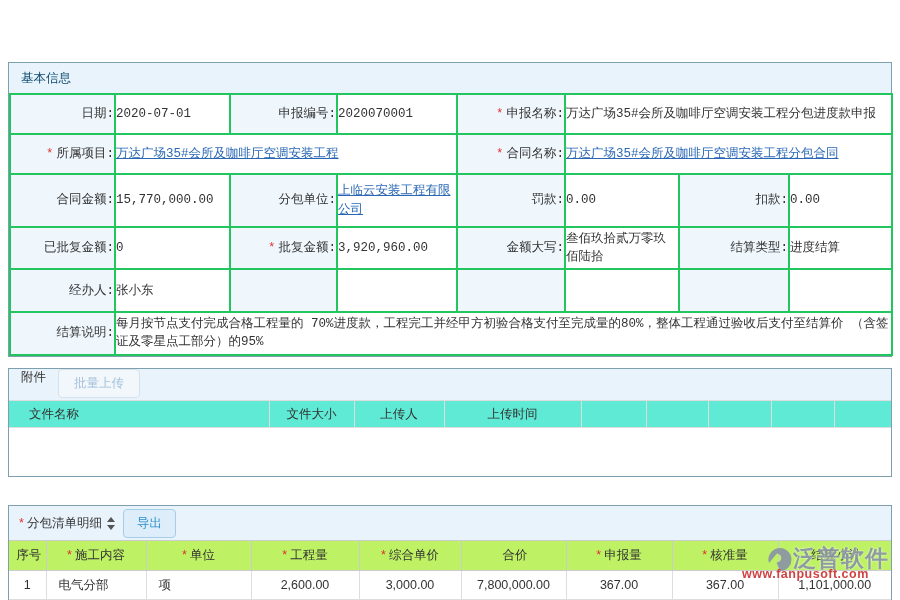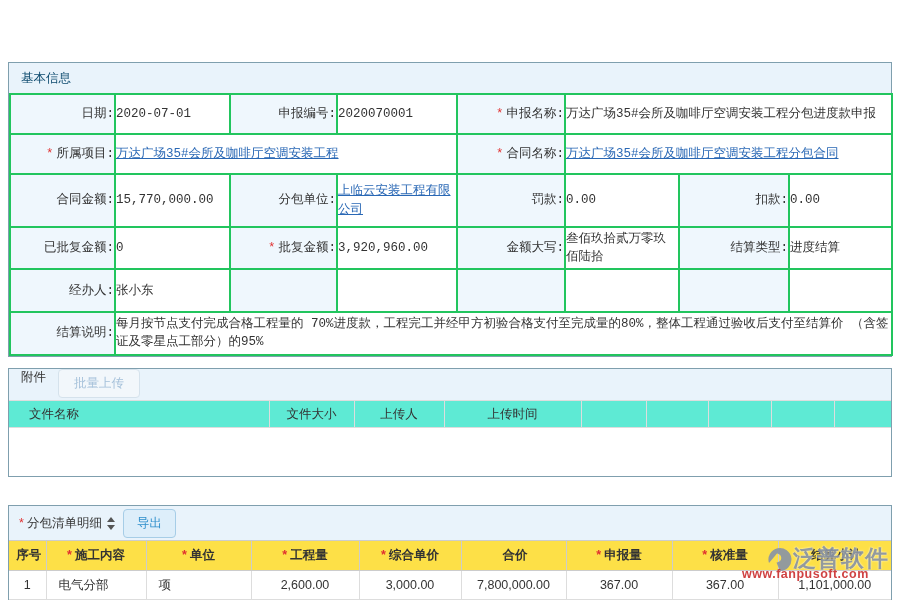--- a/index.html
+++ b/index.html
@@ -43,21 +43,21 @@
   
   .detail-head{ height:34px; background:#e9f3fb; display:flex; align-items:center; padding-left:10px; font-size:12.5px; }
   .sort{ display:inline-flex; flex-direction:column; gap:3px; margin:0 6px 0 5px; cursor:pointer; }
   .tri-up{ width:0; height:0; border-left:4px solid transparent; border-right:4px solid transparent; border-bottom:5px solid #555; }
   .tri-dn{ width:0; height:0; border-left:4px solid transparent; border-right:4px solid transparent; border-top:5px solid #555; }
   .btn-export{
     background:#ddeefa; border:1px solid #a6cde7; color:#3090cc;
     border-radius:4px; padding:5px 13px; font-size:12.5px; margin-left:2px; cursor:pointer;
   }
   table.detail{ border-collapse:collapse; table-layout:fixed; width:100%; font-size:12.5px; }
-  .detail th{ border:1px solid #ccc; height:30px; font-weight:bold; color:#333; background:#fde047; text-align:center; }
+  .detail th{ border:1px solid #ccc; height:30px; font-weight:normal; color:#333; background:#bef264; text-align:center; }
   .detail td{ border:1px solid #ddd; height:29px; background:#fff; text-align:center; }
   .detail th:first-child, .detail td:first-child{ border-left:none; }
   .detail th:last-child, .detail td:last-child{ border-right:none; }
   .detail td.al{ text-align:left; padding-left:12px; }
   
   .wm{ position:absolute; left:742px; top:543px; width:156px; pointer-events:none; z-index:5; opacity:.92; }
   .wm-row{ display:flex; align-items:center; margin-left:24px; }
   .wm-brand{ font-size:23px; font-weight:bold; color:#8b95a5; letter-spacing:1px; text-shadow:0 0 2px #fff;text-align:right; }
   .wm-url{ margin-top:-7px; font-size:12.5px; font-weight:bold; color:#cc3333; letter-spacing:.5px; }
 </style>

